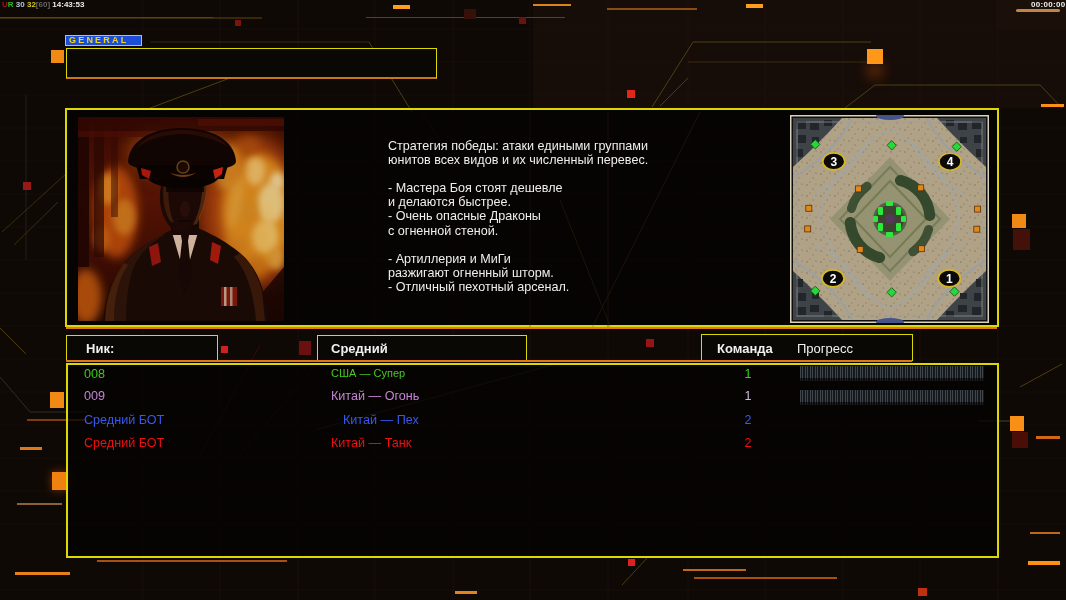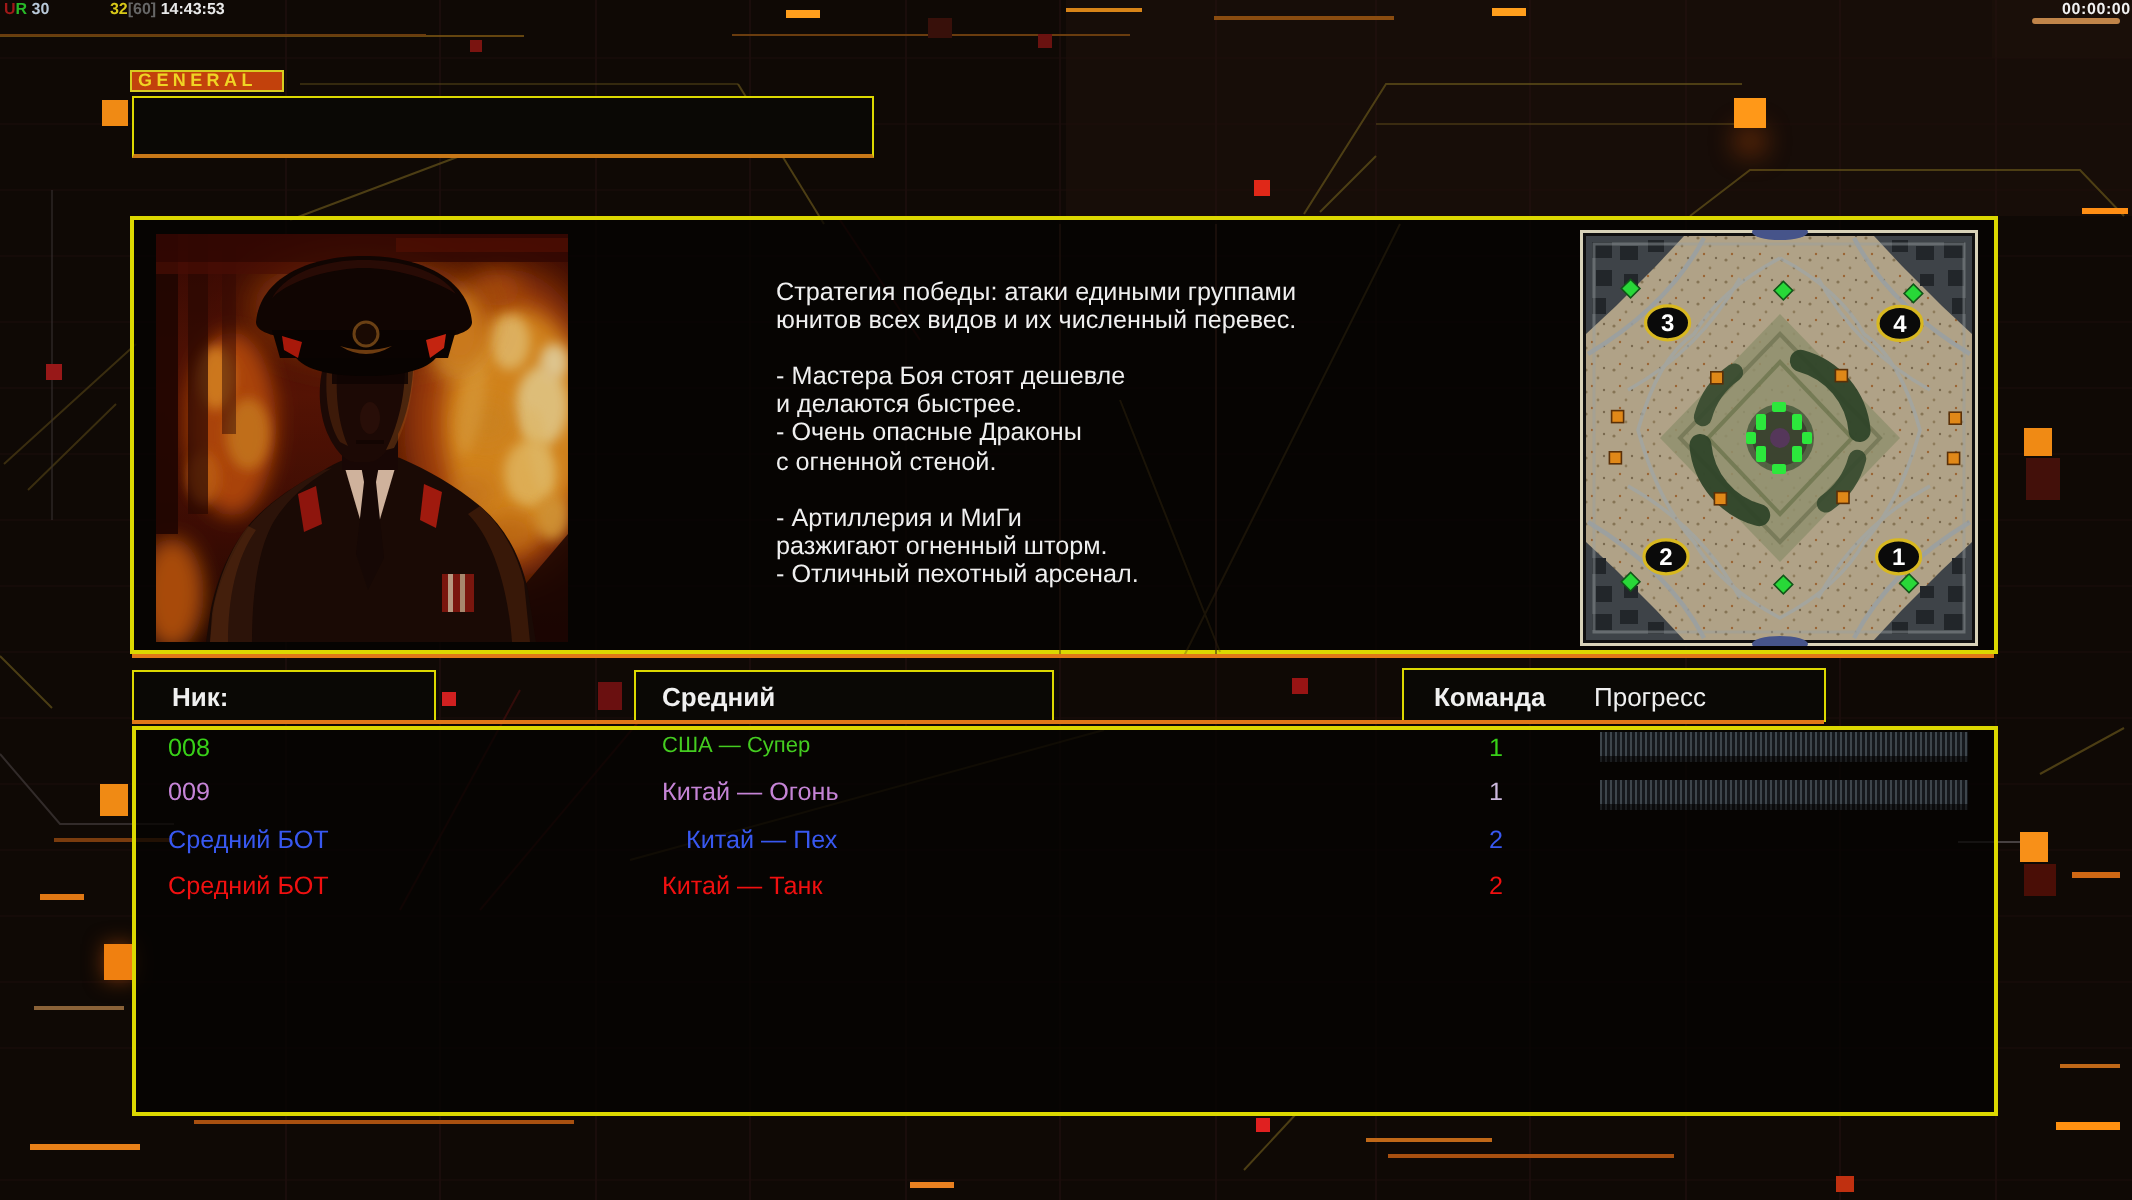--- a/index.html
+++ b/index.html
@@ -142,25 +142,25 @@
 
 <div class="abs" style="left:694px;top:577px;width:143px;height:2px;background:#a85010;"></div>
 
 <div class="abs" style="left:1028px;top:561px;width:32px;height:4px;background:#ff9010;"></div>
 
 <div class="abs" style="left:455px;top:591px;width:22px;height:3px;background:#e88020;"></div>
 
 <div class="abs" style="left:918px;top:588px;width:9px;height:8px;background:#c03010;"></div>
 
 <div class="abs" style="left:2px;top:0px;font-size:8px;font-weight:bold;letter-spacing:0px;color:#fff;">
-<span style="color:#a01818;">U</span><span style="color:#28b828;">R</span> <span style="color:#b8c8d8;">30</span> <span style="color:#d8c818;margin-left:28px;">32</span><span style="color:#666;">[60]</span> <span style="color:#e8e8e8;">14:43:53</span></div>
+<span style="color:#a01818;">U</span><span style="color:#28b828;">R</span> <span style="color:#b8c8d8;">30</span> <span style="color:#d8c818;">32</span><span style="color:#666;">[60]</span> <span style="color:#e8e8e8;">14:43:53</span></div>
 
 <div class="abs" style="left:1031px;top:0px;font-size:8px;font-weight:bold;letter-spacing:0.3px;color:#f0f0f0;">00:00:00</div>
 
-<div class="abs" style="left:65px;top:35px;width:72px;height:9px;background:#c2410c;border:1px solid #d8cc20;color:#f0d424;font-size:9px;font-weight:bold;letter-spacing:2.2px;line-height:9.5px;padding-left:3px;">GENERAL</div>
+<div class="abs" style="left:65px;top:35px;width:72px;height:9px;background:#1d4ed8;border:1px solid #d8cc20;color:#f0d424;font-size:9px;font-weight:bold;letter-spacing:2.2px;line-height:9.5px;padding-left:3px;">GENERAL</div>
 
 <div class="abs" style="left:66px;top:48px;width:369px;height:28px;background:#0a0805;border:1px solid #dcd800;border-bottom:2px solid #c87818;"></div>
 
 
 <div class="abs" style="left:65px;top:108px;width:930px;height:215px;background:rgba(4,3,2,0.74);border:2px solid #dcd800;"></div>
 
 <svg class="abs" style="left:0;top:0;" width="1066" height="600">
       <g stroke="#4a3a14" fill="none" opacity="0.3">
 <line x1="700" y1="112" x2="592" y2="328"></line>
         <line x1="560" y1="200" x2="610" y2="326"></line>

